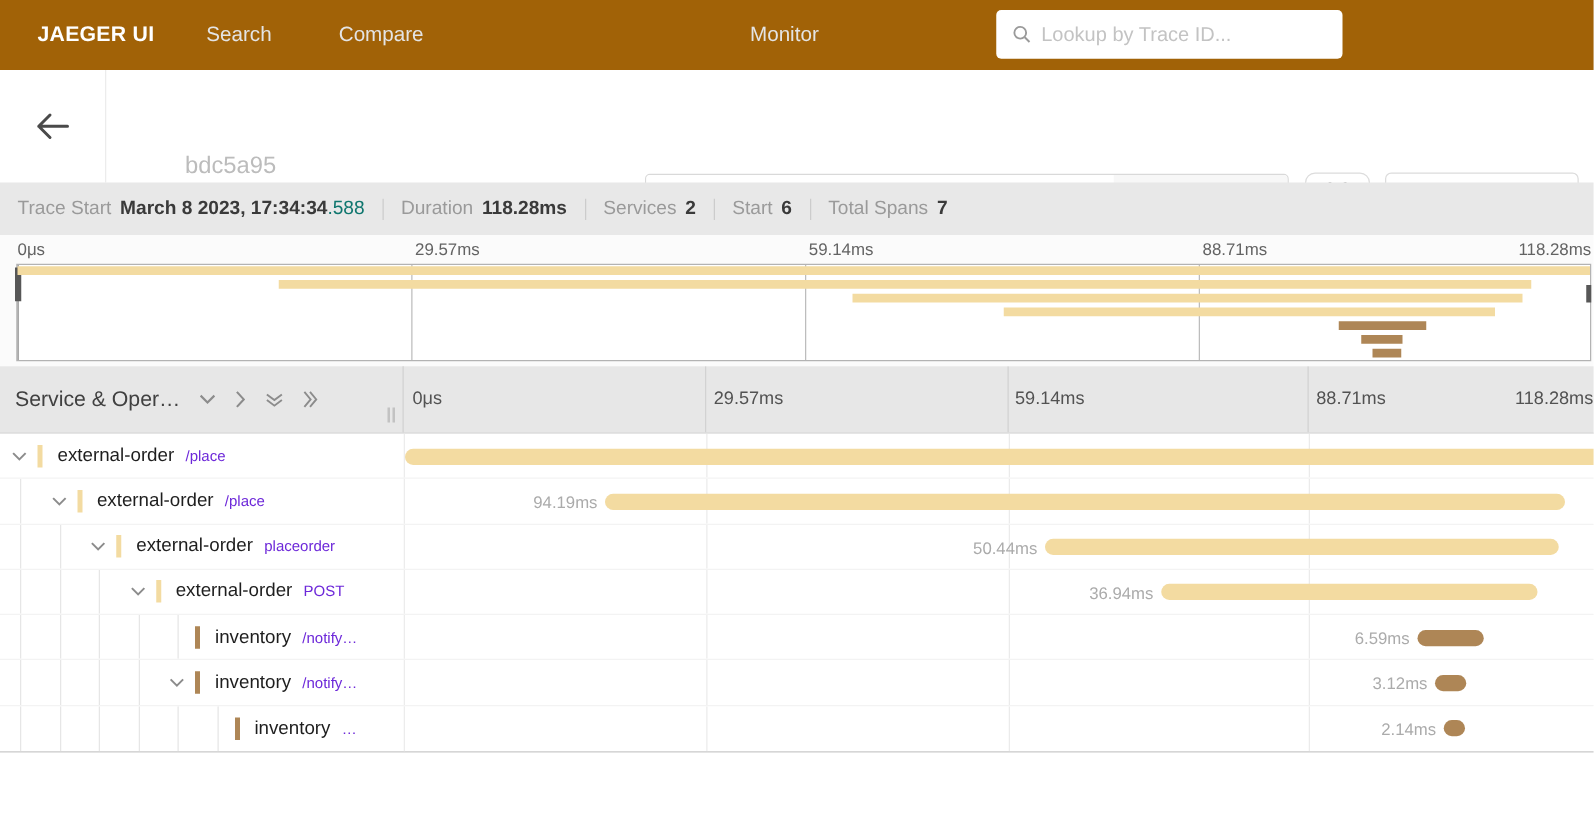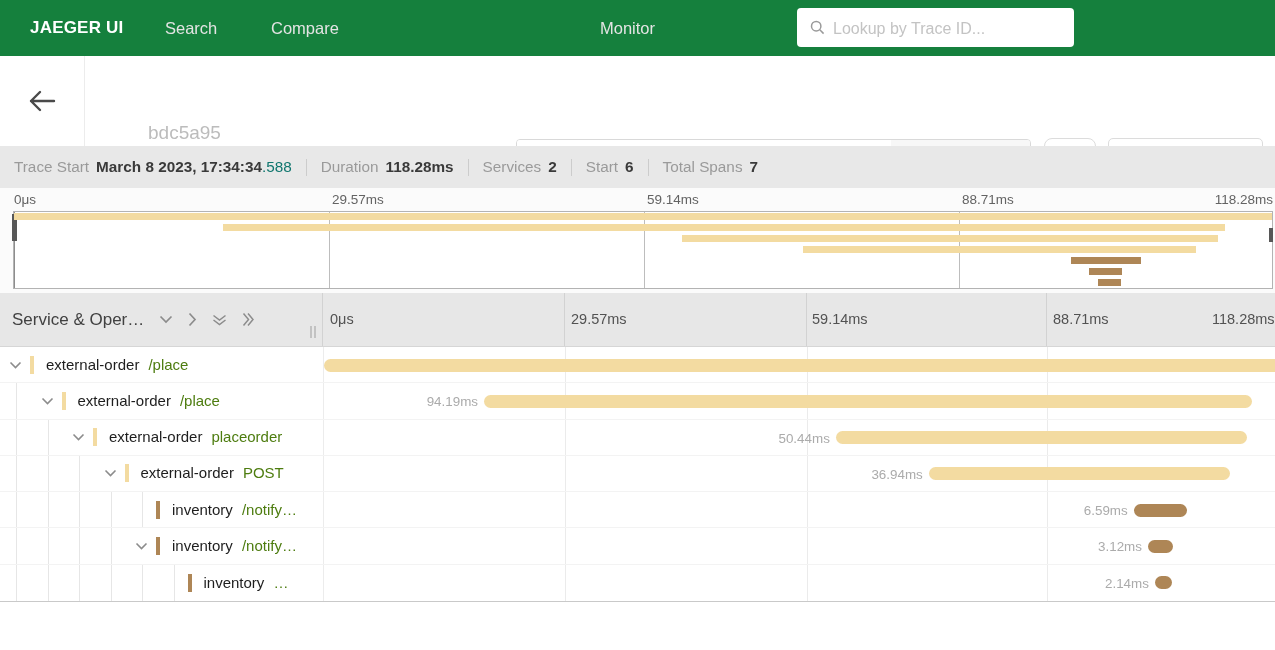--- a/index.html
+++ b/index.html
@@ -1,20 +1,20 @@
 <!DOCTYPE html>
 <html><head>
 <meta charset="utf-8">
 <style>
   html,body{margin:0;padding:0;overflow:hidden;}
   body{width:1275px;height:650px;position:relative;background:#fff;
        font-family:"Liberation Sans",sans-serif;-webkit-font-smoothing:antialiased;}
 
   
-  .nav{position:absolute;top:0;left:0;width:1275px;height:56px;background:#15803d;}
+  .nav{position:absolute;top:0;left:0;width:1275px;height:56px;background:#a16207;}
   .nav .brand{position:absolute;left:30px;top:0;height:56px;display:flex;align-items:center;
       color:#fff;font-size:17px;font-weight:bold;letter-spacing:.2px;cursor:pointer;}
   .nav .nitem{position:absolute;top:0;height:56px;display:flex;align-items:center;
       color:#e4e4e4;font-size:16.5px;cursor:pointer;}
   .nav-search{position:absolute;left:797px;top:8px;width:277px;height:39px;background:#fff;
       border-radius:4px;}
   .nav-search svg{position:absolute;left:13px;top:12px;}
   .nav-search input{position:absolute;left:34px;top:0;width:230px;height:100%;border:none;outline:none;
       font-size:16px;color:#444;font-family:"Liberation Sans",sans-serif;background:transparent;}
   .nav-search input::placeholder{color:#c3c3c3;}
@@ -77,21 +77,21 @@
   .rows{position:absolute;top:347px;left:0;width:1275px;height:254px;border-bottom:1px solid #c9c9c9;
       box-sizing:content-box;background:#fff;}
   .row{position:relative;height:36.28px;border-bottom:1px solid #f3f3f3;box-sizing:border-box;cursor:pointer;}
   .row:last-child{border-bottom:none;}
   .row-name{position:absolute;left:0;top:0;width:323px;height:100%;overflow:hidden;}
   .guide{position:absolute;top:0;width:1px;height:100%;background:#e6e6e6;}
   .rchev{position:absolute;top:50%;transform:translateY(-50%);display:flex;}
   .swatch{position:absolute;top:50%;transform:translateY(-50%);width:4px;height:18px;}
   .ntext{position:absolute;top:50%;transform:translateY(-50%);white-space:nowrap;}
   .svc{font-size:15px;color:#1e1e1e;}
-  .op{font-size:15px;color:#4d7c0f;margin-left:9px;}
+  .op{font-size:12px;color:#6d28d9;margin-left:9px;}
   .row-time{position:absolute;left:323px;top:0;right:0;height:100%;overflow:hidden;border-left:1px solid #ececec;}
   .rgrid{position:absolute;top:0;width:1px;height:100%;background:#ebebeb;}
   .tbar{position:absolute;top:11.5px;height:13px;border-radius:7px;}
   .tlabel{position:absolute;top:11px;width:84px;text-align:right;font-size:13.4px;color:#ababab;white-space:nowrap;}
 </style>
 </head>
 <body>
 
 <div class="nav">
   <div class="brand">JAEGER UI</div>

